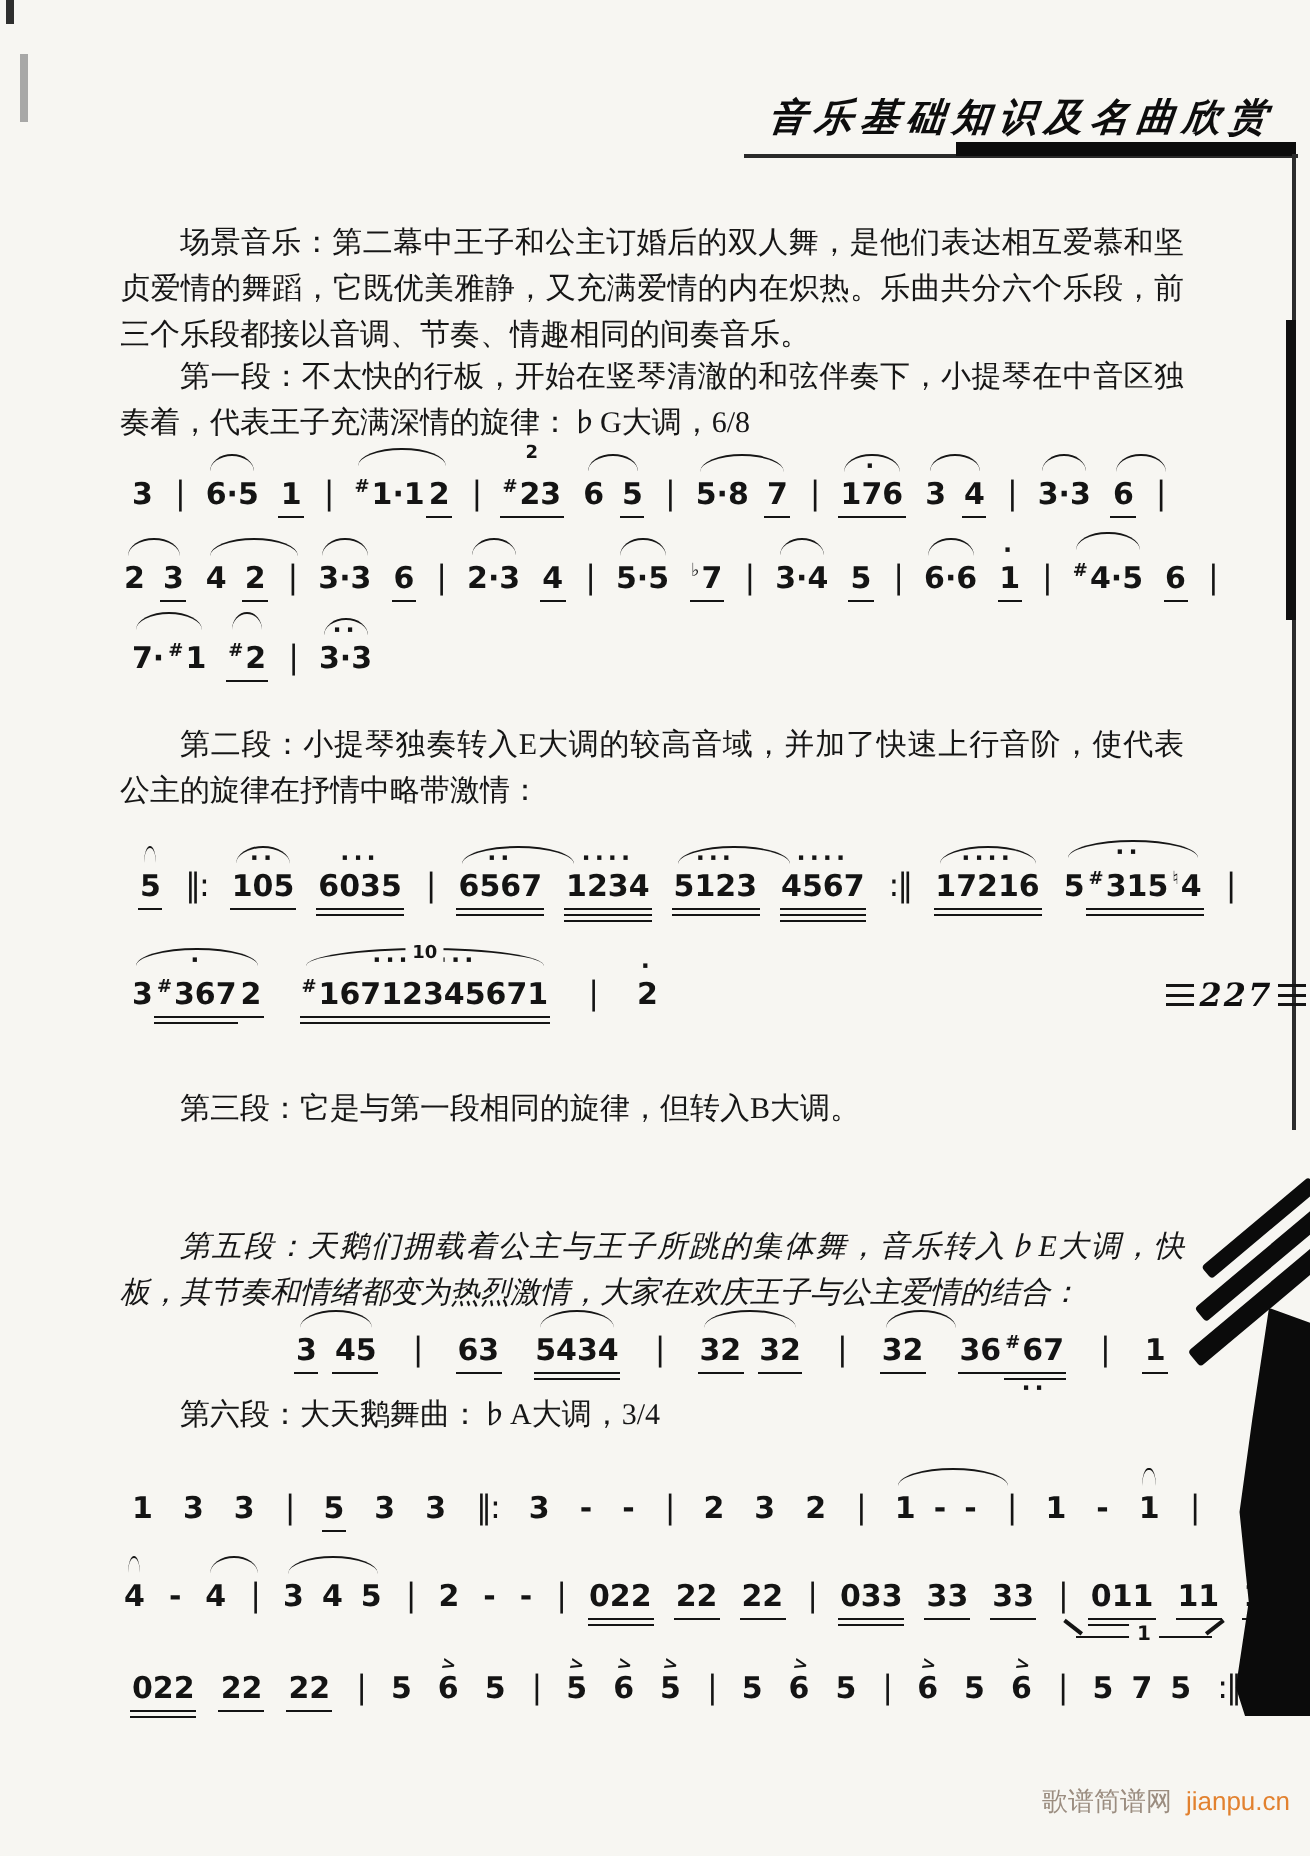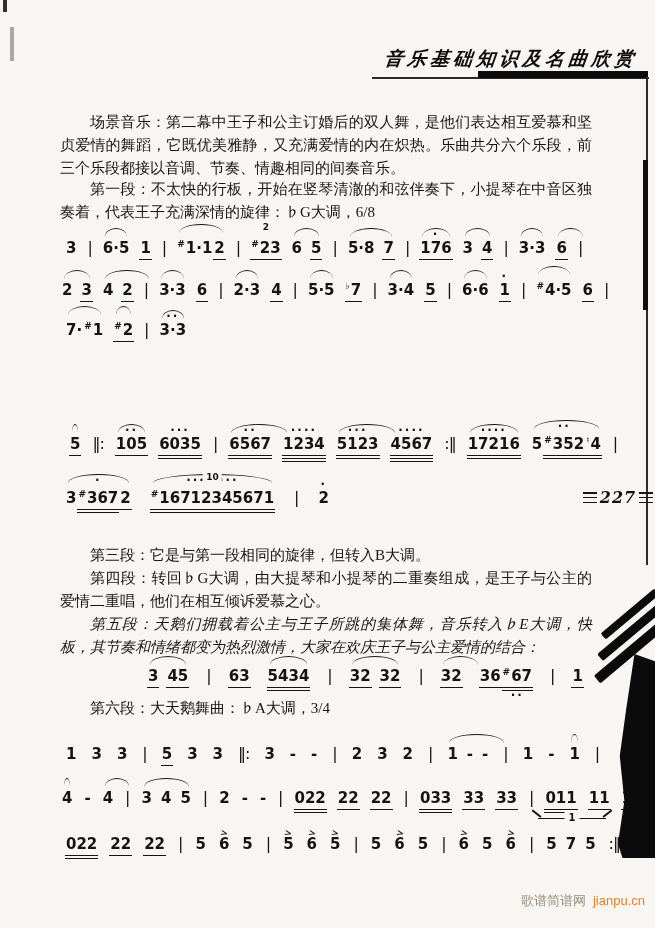--- a/index.html
+++ b/index.html
@@ -227,20 +227,21 @@
         <i class="slur"></i>
         <span class="tok"><sup class="acc">#</sup><span>2</span><i class="ln" style="bottom: -3px;"></i></span>
       </span>
       <span class="bar">|</span>
       <span class="grp">
         <i class="slur"></i>
         <span class="tok"><span>3·3</span><i class="da">··</i></span>
       </span>
     </div>
 
+  <p class="para p-s2">第二段：小提琴独奏转入E大调的较高音域，并加了快速上行音阶，使代表公主的旋律在抒情中略带激情：</p>
 
   <div class="music m3">
       <span class="grp">
         <i class="slur"></i>
         <span class="tok"><span>5</span><i class="ln" style="bottom: -3px;"></i></span>
       </span>
       <span class="bar">‖:</span>
       <span class="grp">
         <i class="slur"></i>
         <span class="tok"><span>105</span><i class="ln" style="bottom: -3px;"></i><i class="da">··</i></span>
@@ -264,21 +265,21 @@
         <span class="tok"><span>4567</span><i class="ln" style="bottom: -3px;"></i><i class="ln" style="bottom: -6px;"></i><i class="ln" style="bottom: -9px;"></i><i class="da">····</i></span>
       </span>
       <span class="bar">:‖</span>
       <span class="grp">
         <i class="slur"></i>
         <span class="tok"><span>17216</span><i class="ln" style="bottom: -3px;"></i><i class="ln" style="bottom: -6px;"></i><i class="da">····</i></span>
       </span>
       <span class="grp tight">
         <i class="slur"></i>
         <span class="tok"><span>5</span></span>
-        <span class="tok"><sup class="acc">#</sup><span>352</span><i class="ln" style="bottom: -3px;"></i><i class="ln" style="bottom: -6px;"></i><i class="da">··</i></span>
+        <span class="tok"><sup class="acc">#</sup><span>315</span><i class="ln" style="bottom: -3px;"></i><i class="ln" style="bottom: -6px;"></i><i class="da">··</i></span>
         <span class="tok"><sup class="acc">♮</sup><span>4</span><i class="ln" style="bottom: -3px;"></i><i class="ln" style="bottom: -6px;"></i></span>
       </span>
       <span class="bar">|</span>
     </div>
   <div class="music m4">
       <span class="grp tight">
         <i class="slur"></i>
         <span class="tok"><span>3</span></span>
         <span class="tok"><sup class="acc">#</sup><span>367</span><i class="ln" style="bottom: -3px;"></i><i class="ln" style="bottom: -6px;"></i><i class="da">·</i></span>
         <span class="tok"><span>2</span><i class="ln" style="bottom: -3px;"></i></span>
@@ -290,21 +291,20 @@
       </span>
       <span class="bar">|</span>
       <span class="grp">
         <span class="tok"><span>2</span><i class="da">·</i></span>
       </span>
     </div>
 
   <div class="pnum">227</div>
 
   <p class="para p-s3">第三段：它是与第一段相同的旋律，但转入B大调。</p>
-  <p class="para p-s4">第四段：转回♭G大调，由大提琴和小提琴的二重奏组成，是王子与公主的爱情二重唱，他们在相互倾诉爱慕之心。</p>
   <p class="para p-s5">第五段：天鹅们拥载着公主与王子所跳的集体舞，音乐转入♭E大调，快板，其节奏和情绪都变为热烈激情，大家在欢庆王子与公主爱情的结合：</p>
 
   <div class="music m5">
       <span class="grp">
         <i class="slur"></i>
         <span class="tok"><span>3</span><i class="ln" style="bottom: -3px;"></i></span>
         <span class="tok"><span>45</span><i class="ln" style="bottom: -3px;"></i></span>
       </span>
       <span class="bar">|</span>
       <span class="grp">

